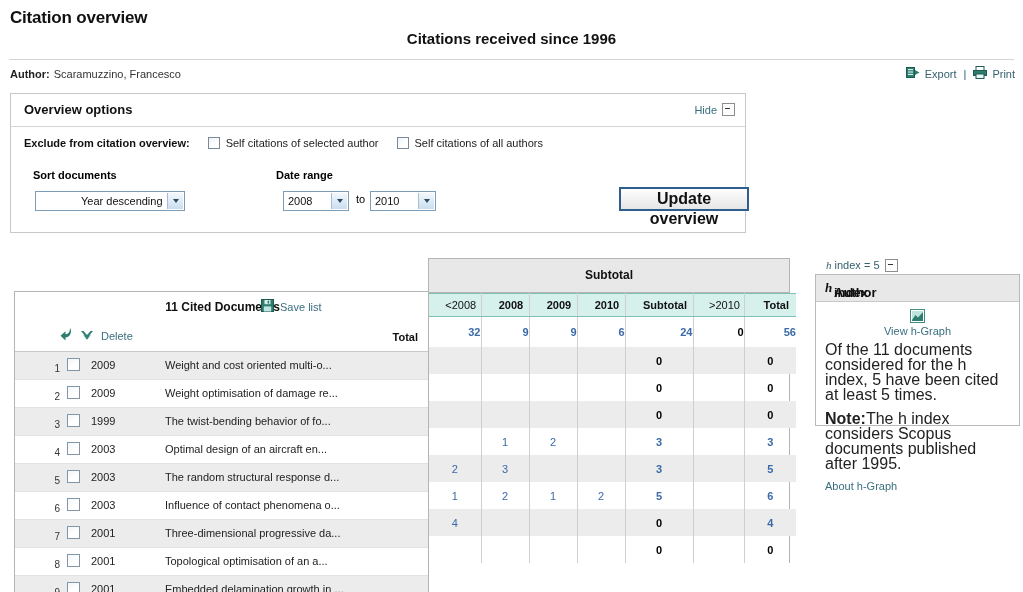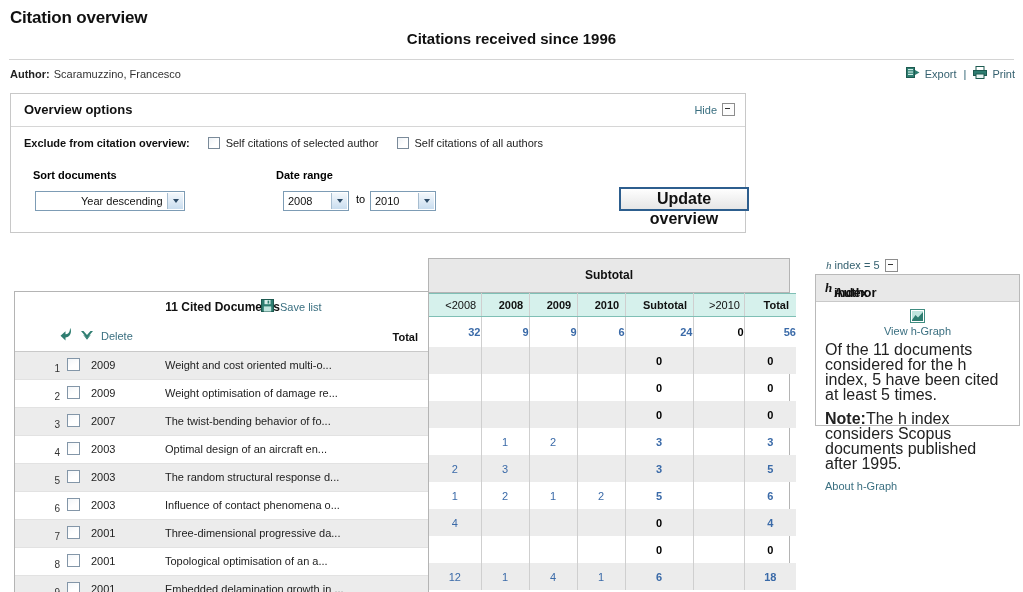--- a/index.html
+++ b/index.html
@@ -408,21 +408,21 @@
         </div>
         <div class="doc-row">
           <div class="num">2</div>
           <div class="rcb"></div>
           <div class="yr">2009</div>
           <div class="ttl">Weight optimisation of damage re...</div>
         </div>
         <div class="doc-row alt">
           <div class="num">3</div>
           <div class="rcb"></div>
-          <div class="yr">2007</div>
+          <div class="yr">1999</div>
           <div class="ttl">The twist-bending behavior of fo...</div>
         </div>
         <div class="doc-row">
           <div class="num">4</div>
           <div class="rcb"></div>
           <div class="yr">2003</div>
           <div class="ttl">Optimal design of an aircraft en...</div>
         </div>
         <div class="doc-row alt">
           <div class="num">5</div>
@@ -557,29 +557,20 @@
           </tr>
           <tr class="">
             <td></td>
             <td></td>
             <td></td>
             <td></td>
             <td class="zero">0</td>
             <td></td>
             <td class="zero">0</td>
           </tr>
-          <tr class="alt">
-            <td>12</td>
-            <td>1</td>
-            <td>4</td>
-            <td>1</td>
-            <td class="bold">6</td>
-            <td></td>
-            <td class="bold">18</td>
-          </tr>
         </tbody>
     </table>
   </div>
 
   <div class="hidx-label">
     <span><i>h</i> <span>index = 5</span></span>
     <span class="boxicon"></span>
   </div>
 
   <div class="hidx-panel">

